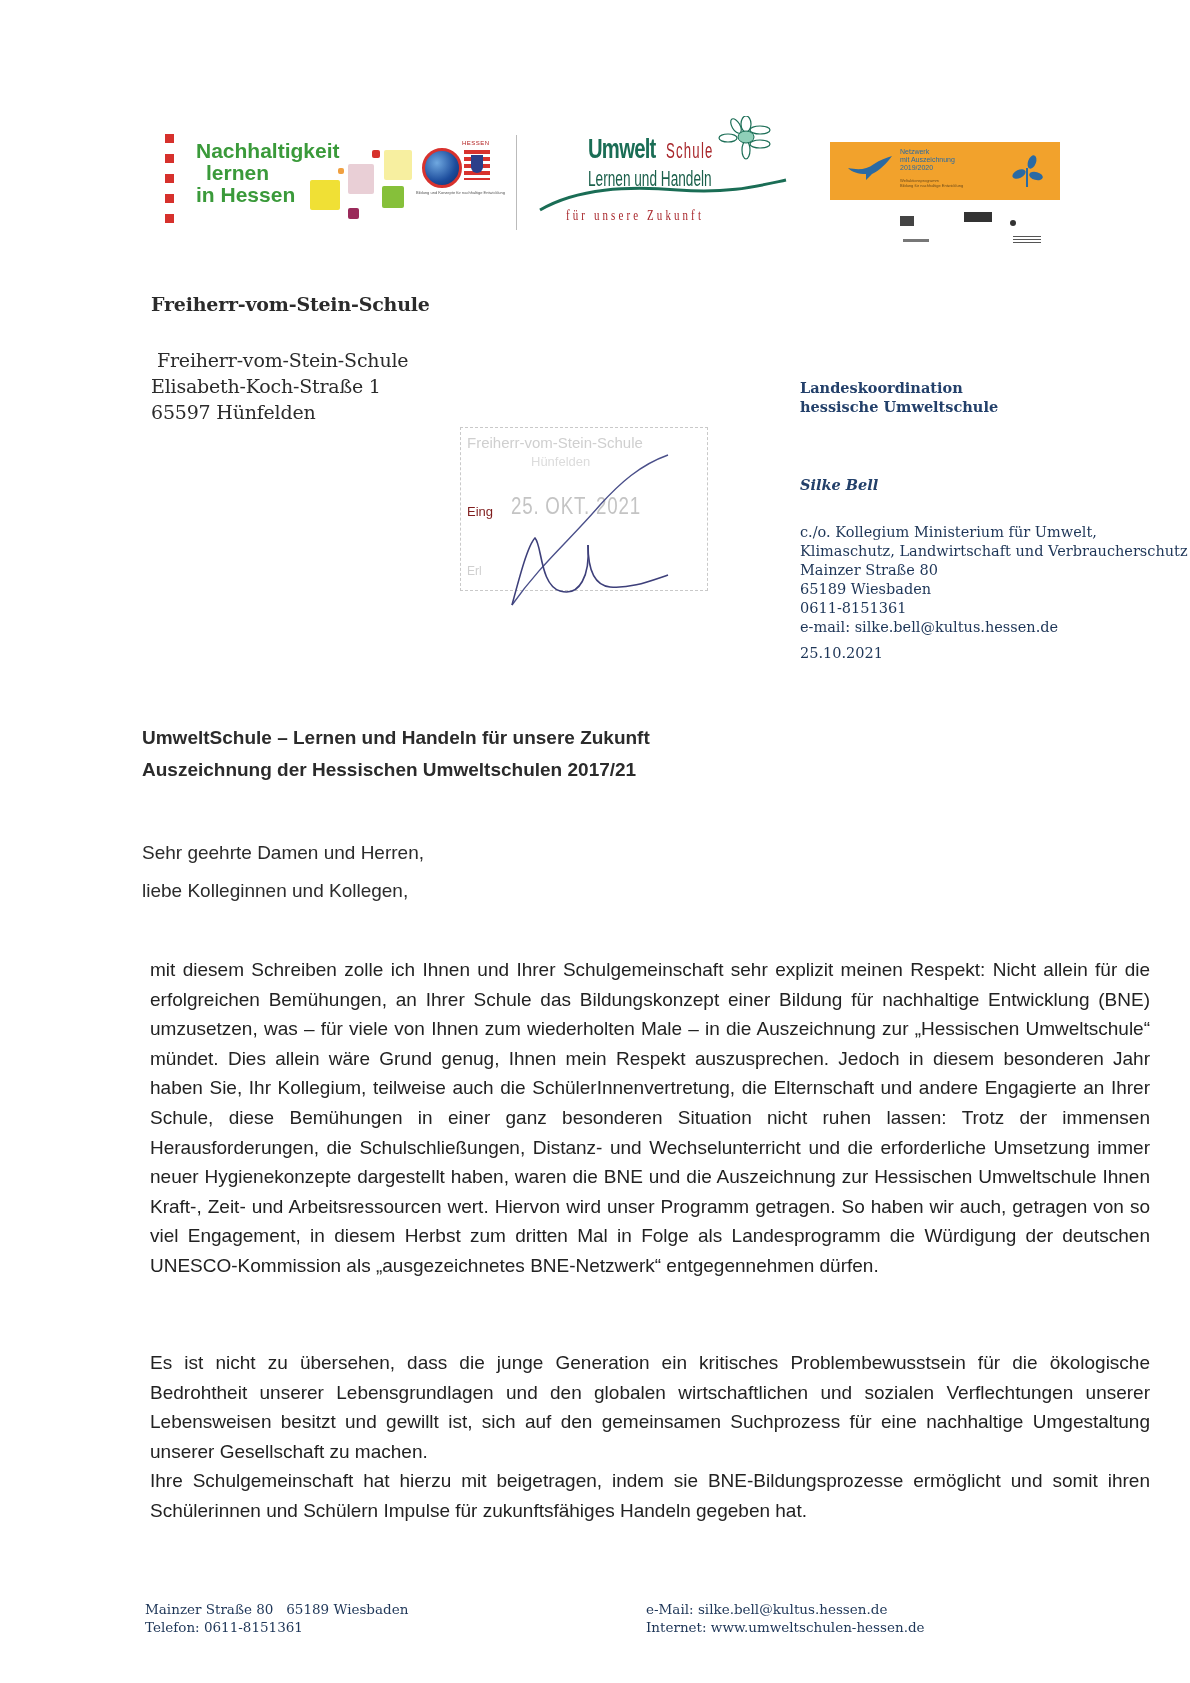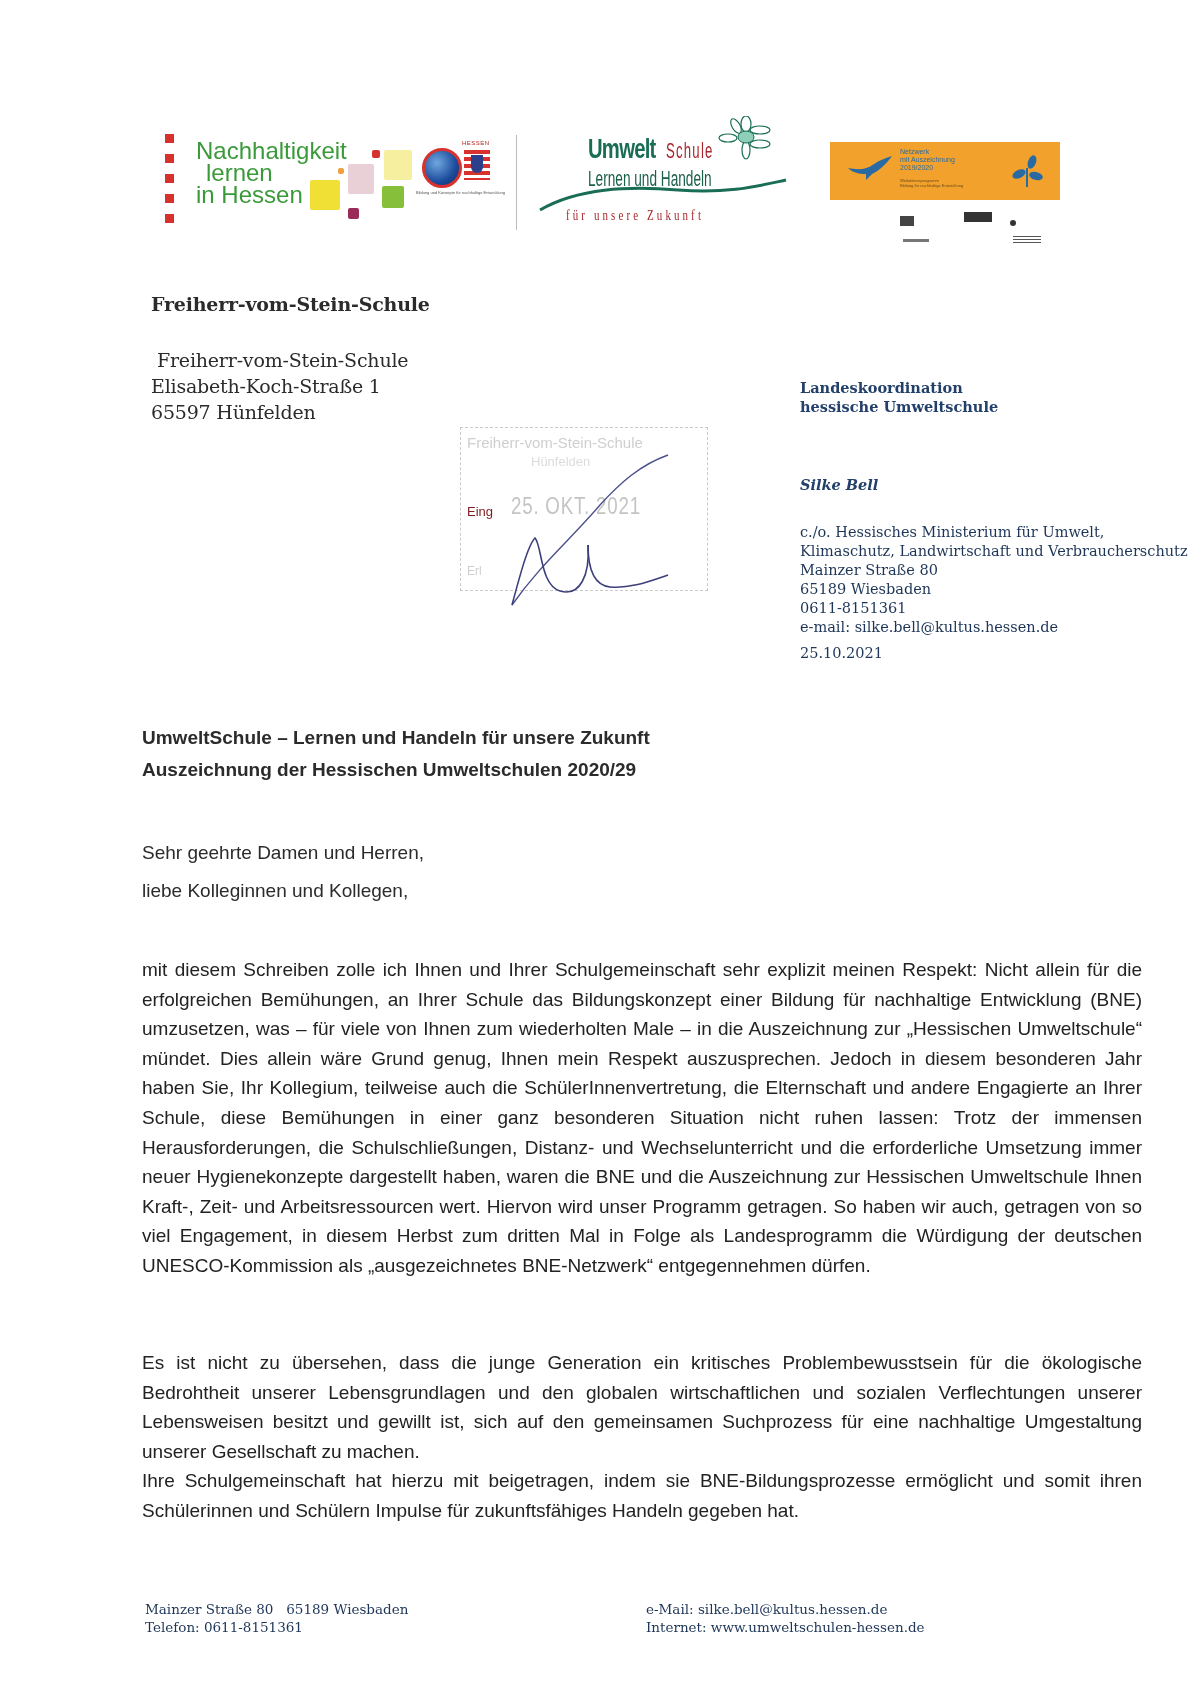--- a/index.html
+++ b/index.html
@@ -4,21 +4,21 @@
 <style>
   html, body { margin: 0; padding: 0; background: #ffffff; }
   body { width: 1190px; height: 1683px; position: relative; overflow: hidden; color: #1c1c1c; }
   .abs { position: absolute; }
   .serif { font-family: "DejaVu Serif", "Liberation Serif", serif; }
   .sans { font-family: "Liberation Sans", "DejaVu Sans", sans-serif; }
 
   
   .logo1 { left: 160px; top: 128px; width: 360px; height: 110px; }
   .redsq { position: absolute; left: 5px; width: 9px; height: 9px; background: #d6312c; }
-  .nh-text { position: absolute; left: 36px; top: 12px; font-family: "Liberation Sans", sans-serif; font-weight: normal; color: #3a9a3a; font-size: 24px; line-height: 22px; }
+  .nh-text { position: absolute; left: 36px; top: 12px; font-family: "Liberation Sans", sans-serif; font-weight: bold; color: #3a9a3a; font-size: 21px; line-height: 22px; }
   .nh-text span { display: block; }
   .sq { position: absolute; border-radius: 2px; }
   .globe { position: absolute; left: 262px; top: 20px; width: 34px; height: 34px; border-radius: 50%;
            background: radial-gradient(circle at 35% 35%, #6fa8e0, #1c4c9c 60%, #0d2b66); border: 3px solid #d8322e; }
   .hessen-label { position: absolute; left: 302px; top: 12px; font-size: 6px; font-family: "Liberation Sans", sans-serif; color: #b32222; letter-spacing: 0.5px; }
   .hessen-crest { position: absolute; left: 304px; top: 22px; width: 26px; height: 30px;
                   background: repeating-linear-gradient(#d8322e 0 4px, #fff 4px 7px); }
   .hessen-crest::after { content: ""; position: absolute; left: 7px; top: 5px; width: 12px; height: 18px; background: #2b3f8a; border-radius: 0 0 6px 6px; }
   .tiny-caption { position: absolute; left: 256px; top: 62px; font-size: 4px; color: #555; font-family: "Liberation Sans", sans-serif; white-space: nowrap; }
   .vdivider { left: 516px; top: 135px; width: 1px; height: 95px; background: #bbb; }
@@ -56,21 +56,21 @@
   .stamp-date { position: absolute; left: 50px; top: 64px; font-family: "Liberation Sans", sans-serif; font-size: 24px; color: #c4c4c4; transform: scaleX(0.78); transform-origin: left; white-space: nowrap; letter-spacing: 1px; }
   .stamp-erl { position: absolute; left: 6px; top: 136px; font-family: "Liberation Sans", sans-serif; font-size: 12px; color: #cfcfcf; }
   .signature { left: 500px; top: 445px; width: 200px; height: 175px; }
 
   
   .subject { left: 142px; top: 722px; font-size: 19px; font-weight: bold; line-height: 32px; color: #2b2b2b; }
   .greeting { left: 142px; font-size: 19px; color: #2b2b2b; }
   .greet1 { top: 842px; }
   .greet2 { top: 880px; }
 
-  .body { left: 142px; width: 1000px; font-size: 19px; line-height: 29.6px; color: #222; text-align: justify; }
+  .body { left: 150px; width: 1000px; font-size: 19px; line-height: 29.6px; color: #222; text-align: justify; }
   .body p { margin: 0 0 9px 0; }
   .p1 { top: 955px; }
   .p2 { top: 1348px; }
   .p3 { top: 1466px; }
 
   
   .footer { font-size: 13.5px; line-height: 18px; color: #1d3557; }
   .footer-left { left: 145px; top: 1600px; }
   .footer-right { left: 646px; top: 1600px; }
 </style>
@@ -176,32 +176,32 @@
   <path d="M12 160 C 20 130, 28 100, 35 93 C 42 100, 40 140, 60 146 C 80 152, 90 130, 88 100" stroke="#3d3f7a" stroke-width="1.6" fill="none"></path>
   <path d="M88 100 C 88 120, 92 140, 110 142 C 130 144, 150 136, 168 130" stroke="#3d3f7a" stroke-width="1.6" fill="none"></path>
 </svg>
 
 <div class="abs serif right-col rc-org">
   <div>Landeskoordination</div>
   <div>hessische Umweltschule</div>
 </div>
 <div class="abs serif right-col rc-name">Silke Bell</div>
 <div class="abs serif right-col rc-contact">
-  <div>c./o. Hessisches Ministerium für Umwelt,</div>
+  <div>c./o. Kollegium Ministerium für Umwelt,</div>
   <div>Klimaschutz, Landwirtschaft und Verbraucherschutz</div>
   <div>Mainzer Straße 80</div>
   <div>65189 Wiesbaden</div>
   <div>0611-8151361</div>
   <div>e-mail: silke.bell@kultus.hessen.de</div>
 </div>
 <div class="abs serif right-col rc-date">25.10.2021</div>
 
 <div class="abs sans subject">
   <div>UmweltSchule – Lernen und Handeln für unsere Zukunft</div>
-  <div>Auszeichnung der Hessischen Umweltschulen 2020/29</div>
+  <div>Auszeichnung der Hessischen Umweltschulen 2017/21</div>
 </div>
 
 <div class="abs sans greeting greet1">Sehr geehrte Damen und Herren,</div>
 <div class="abs sans greeting greet2">liebe Kolleginnen und Kollegen,</div>
 
 <div class="abs sans body p1">
   <p>mit diesem Schreiben zolle ich Ihnen und Ihrer Schulgemeinschaft sehr explizit meinen Respekt: Nicht allein für die erfolgreichen Bemühungen, an Ihrer Schule das Bildungskonzept einer Bildung für nachhaltige Entwicklung (BNE) umzusetzen, was – für viele von Ihnen zum wiederholten Male – in die Auszeichnung zur „Hessischen Umweltschule“ mündet. Dies allein wäre Grund genug, Ihnen mein Respekt auszusprechen. Jedoch in diesem besonderen Jahr haben Sie, Ihr Kollegium, teilweise auch die SchülerInnenvertretung, die Elternschaft und andere Engagierte an Ihrer Schule,  diese Bemühungen in einer ganz besonderen Situation nicht ruhen lassen: Trotz der immensen Herausforderungen, die Schulschließungen, Distanz- und Wechselunterricht und die erforderliche Umsetzung immer neuer Hygienekonzepte dargestellt haben, waren die BNE und die Auszeichnung zur Hessischen Umweltschule Ihnen Kraft-, Zeit- und Arbeitsressourcen wert. Hiervon wird unser Programm getragen. So haben wir auch, getragen von so viel Engagement, in diesem Herbst zum dritten Mal in Folge als Landesprogramm die Würdigung der deutschen UNESCO-Kommission als „ausgezeichnetes BNE-Netzwerk“ entgegennehmen dürfen.</p>
 </div>
 <div class="abs sans body p2">
   <p>Es ist nicht zu übersehen, dass die junge Generation ein kritisches Problembewusstsein für die ökologische Bedrohtheit unserer Lebensgrundlagen und den globalen wirtschaftlichen und sozialen Verflechtungen unserer Lebensweisen besitzt und gewillt ist, sich auf den gemeinsamen Suchprozess für eine nachhaltige Umgestaltung unserer Gesellschaft zu machen.</p>

